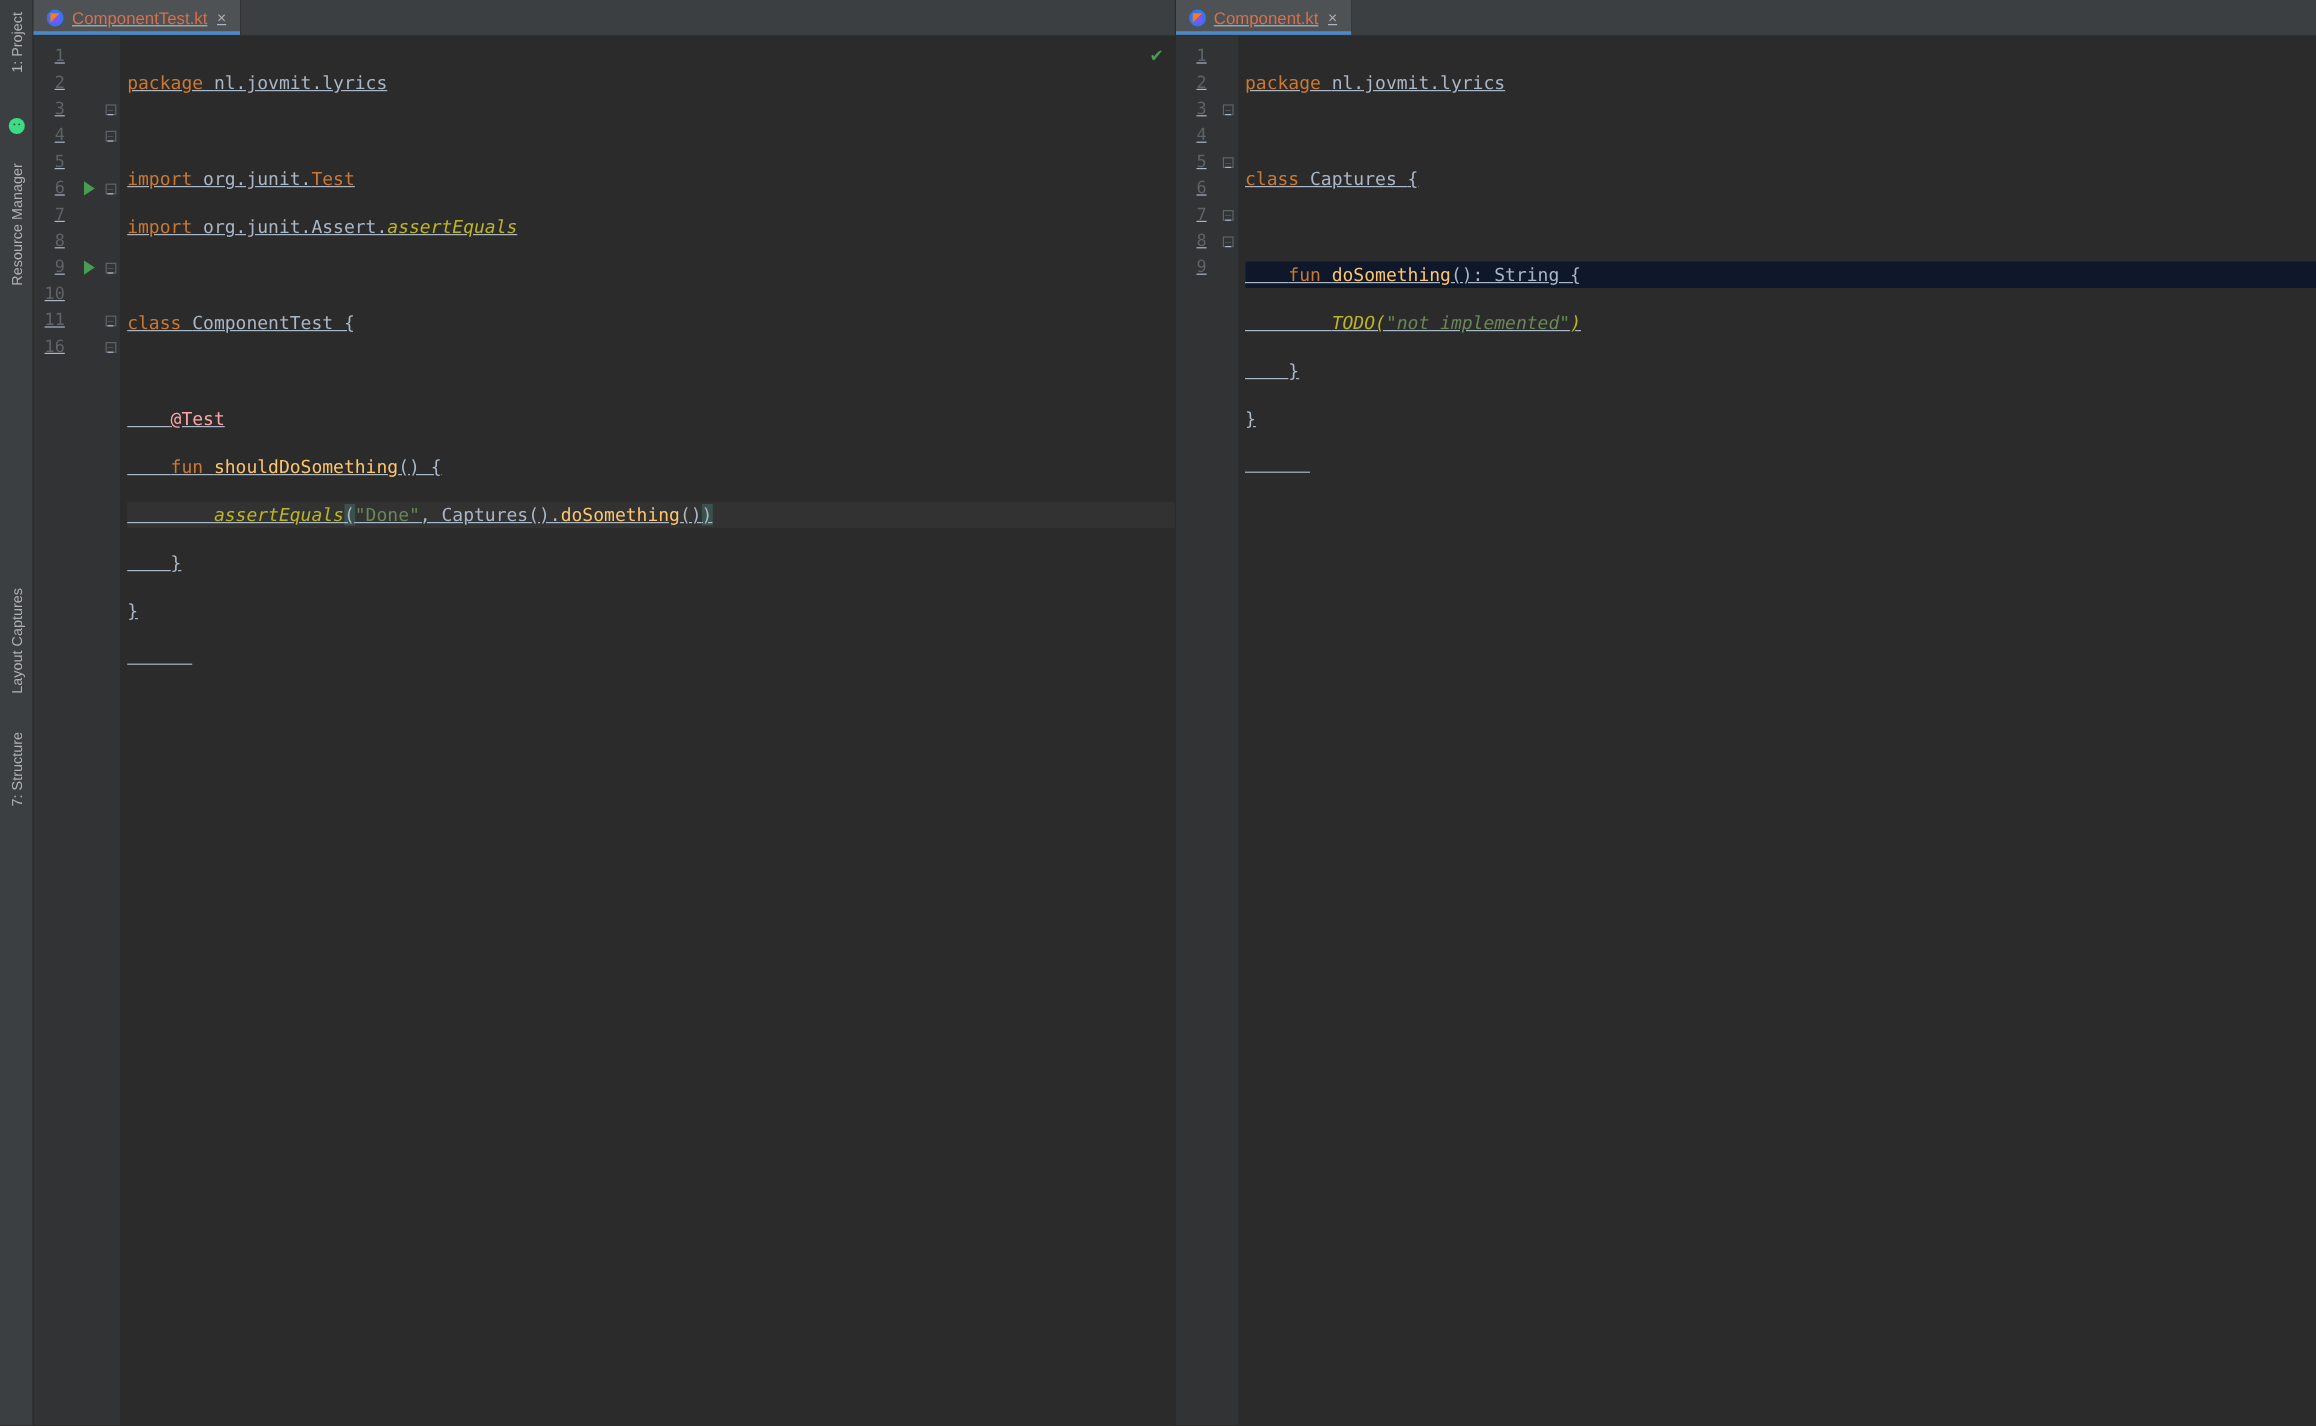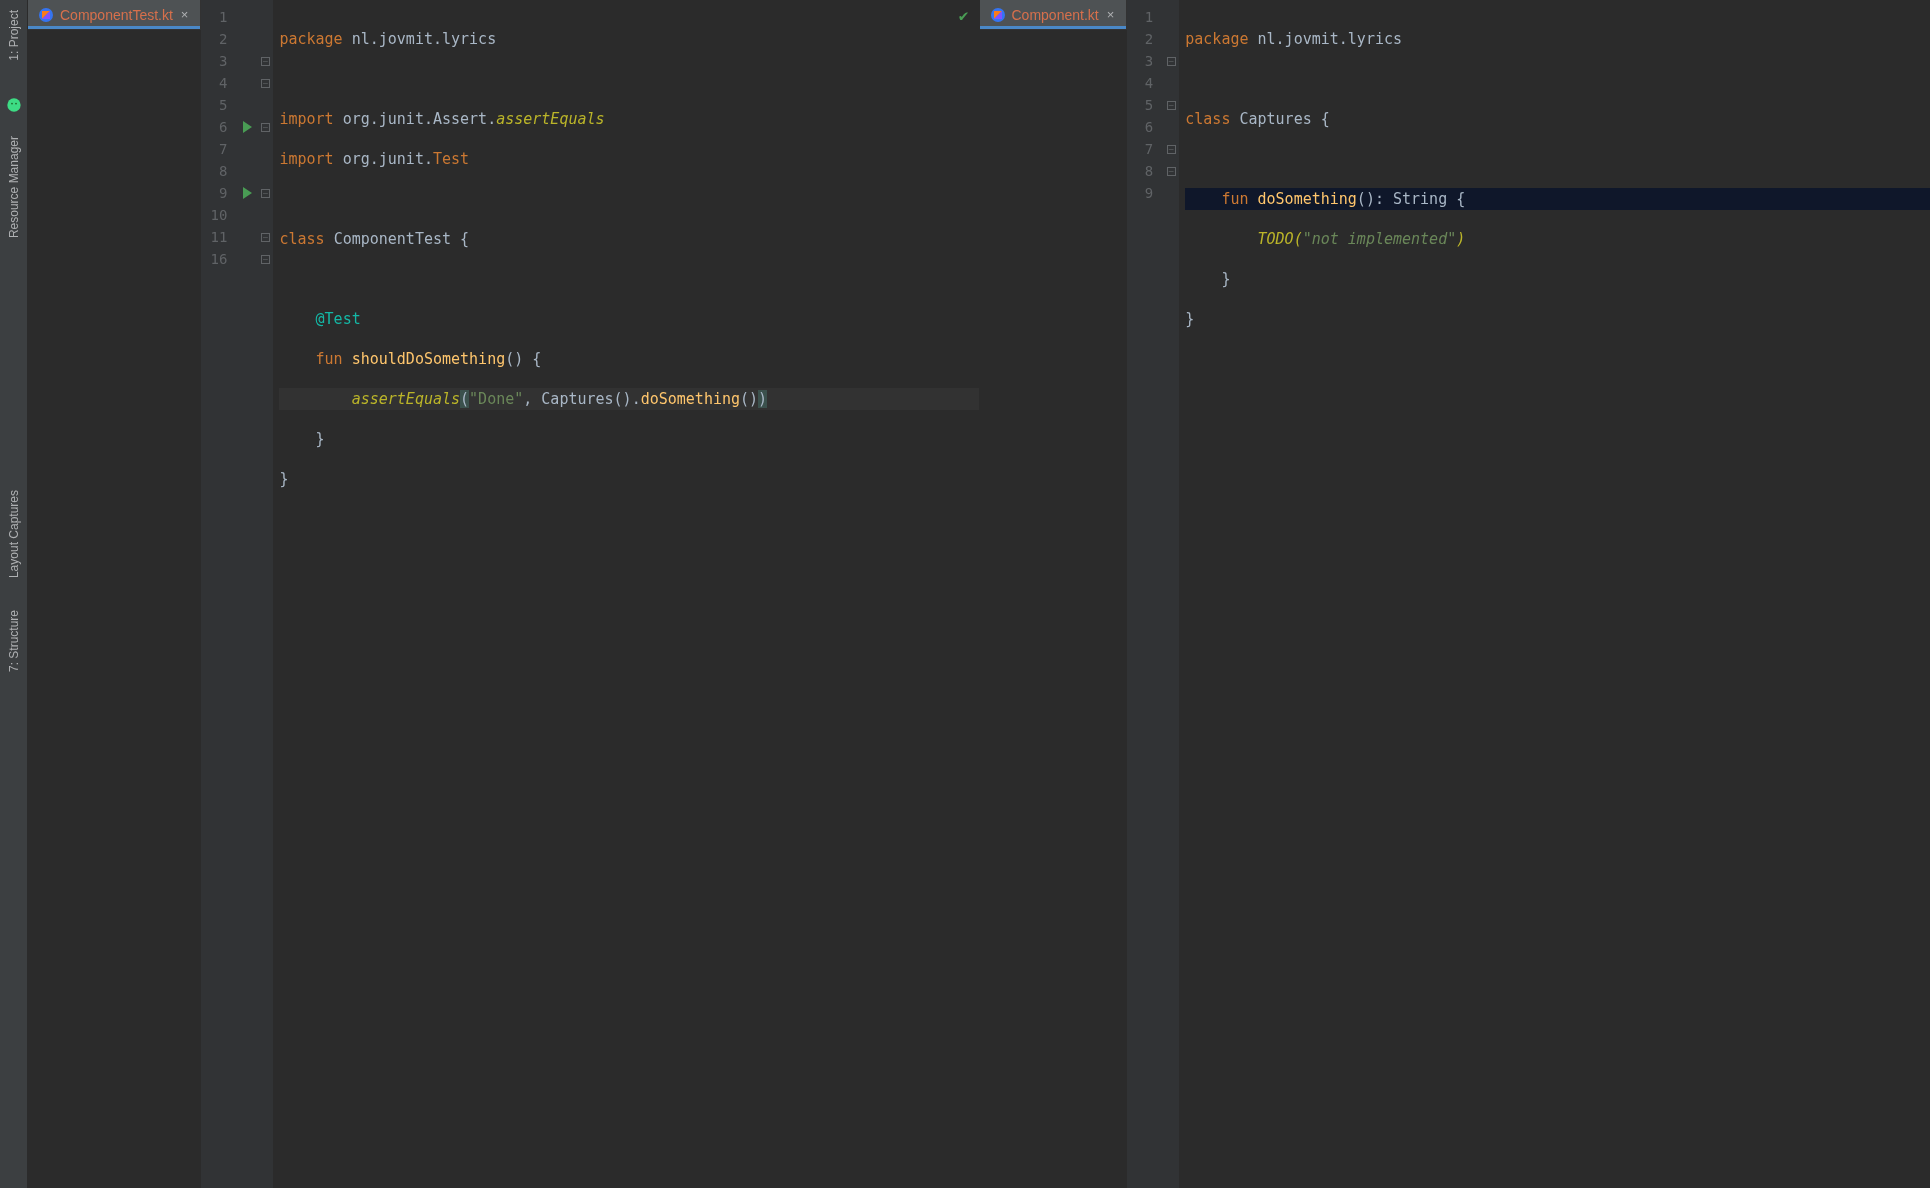--- a/index.html
+++ b/index.html
@@ -50,22 +50,23 @@
 
   
   .editors {
     flex: 1;
     display: flex;
     min-width: 0;
   }
   .editor-pane {
     flex: 1;
     display: flex;
-    flex-direction: row;
+    flex-direction: column;
     min-width: 0;
+    text-decoration: underline;
   }
   .editor-pane.left { border-right: 1px solid #2b2b2b; }
 
   
   .tab-bar {
     height: 30px;
     background: #3c3f41;
     display: flex;
     align-items: stretch;
     border-bottom: 1px solid #323232;
@@ -173,21 +174,21 @@
   }
   .code-line.current-right {
     background: #0f172a;
   }
 
   
   .kw   { color: #cc7832; }
   .id   { color: #a9b7c6; }
   .fn   { color: #ffc66d; }
   .str  { color: #6a8759; }
-  .ann  { color: #14b8a6; }
+  .ann  { color: #fca5a5; }
   .it   { color: #bbb529; font-style: italic; }
   .paren-hl { background: #3b514d; }
 
   
   .valid-check {
     position: absolute;
     top: 6px;
     right: 10px;
     color: #499c54;
     font-size: 16px;
@@ -309,22 +310,22 @@
             <span class="line-num">16</span>
             <span class="icon-col"></span>
             <span class="fold-col">
               <span class="fold-mark">–</span>
             </span>
           </div>
       </div>
       <div class="code-area">
 <div class="code-line"><span class="kw">package </span><span class="id">nl.jovmit.lyrics</span></div>
 <div class="code-line"></div>
+<div class="code-line"><span class="kw">import </span><span class="id">org.junit.</span><span class="id" style="color:#cc7832">Test</span></div>
 <div class="code-line"><span class="kw">import </span><span class="id">org.junit.Assert.</span><span class="it">assertEquals</span></div>
-<div class="code-line"><span class="kw">import </span><span class="id">org.junit.</span><span class="id" style="color:#cc7832">Test</span></div>
 <div class="code-line"></div>
 <div class="code-line"><span class="kw">class </span><span class="id">ComponentTest </span><span class="id">{</span></div>
 <div class="code-line"></div>
 <div class="code-line"><span>    </span><span class="ann">@Test</span></div>
 <div class="code-line"><span>    </span><span class="kw">fun </span><span class="fn">shouldDoSomething</span><span class="id">() {</span></div>
 <div class="code-line current"><span>        </span><span class="it">assertEquals</span><span class="id paren-hl">(</span><span class="str">"Done"</span><span class="id">, Captures().</span><span class="fn">doSomething</span><span class="id">()</span><span class="id paren-hl">)</span></div>
 <div class="code-line"><span>    </span><span class="id">}</span></div>
 <div class="code-line"><span class="id">}</span></div>
       </div>
     </div>

